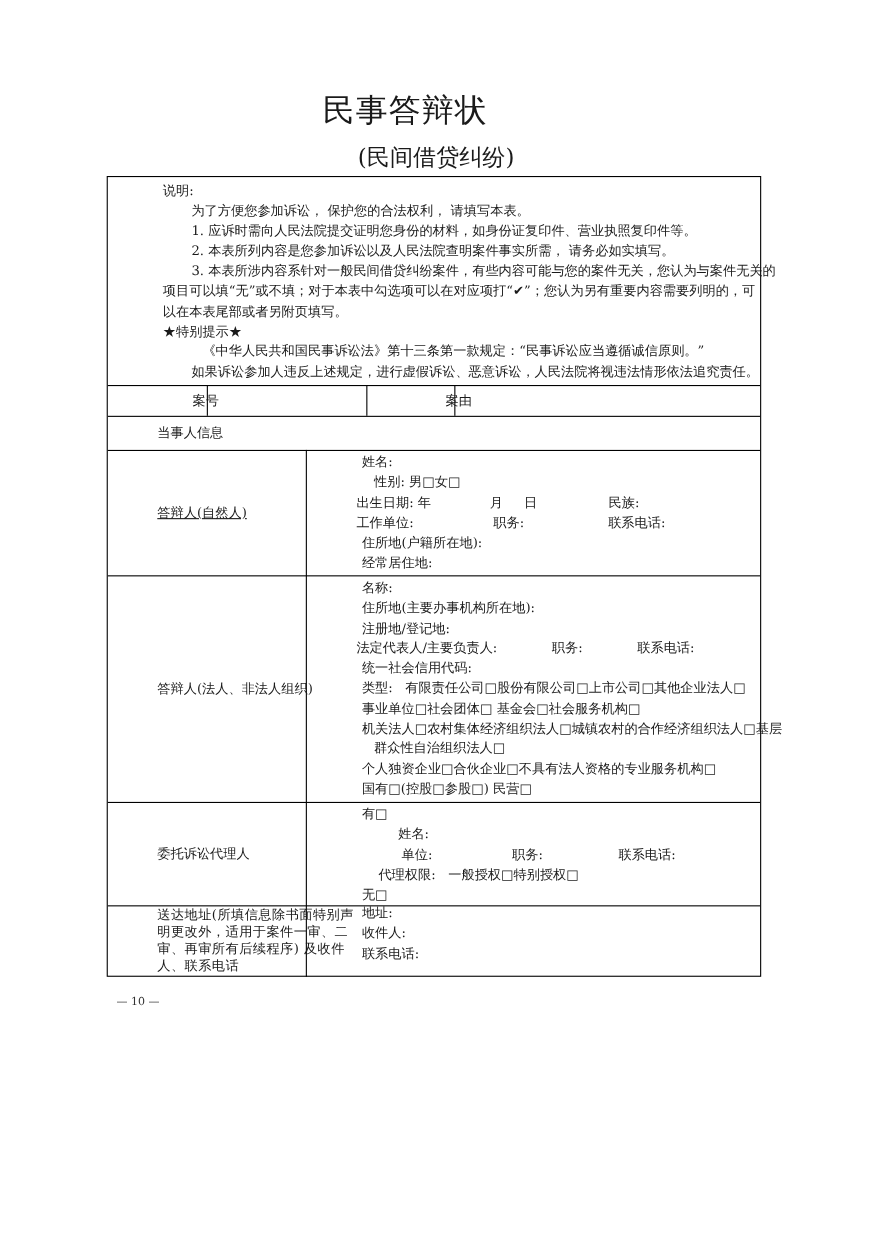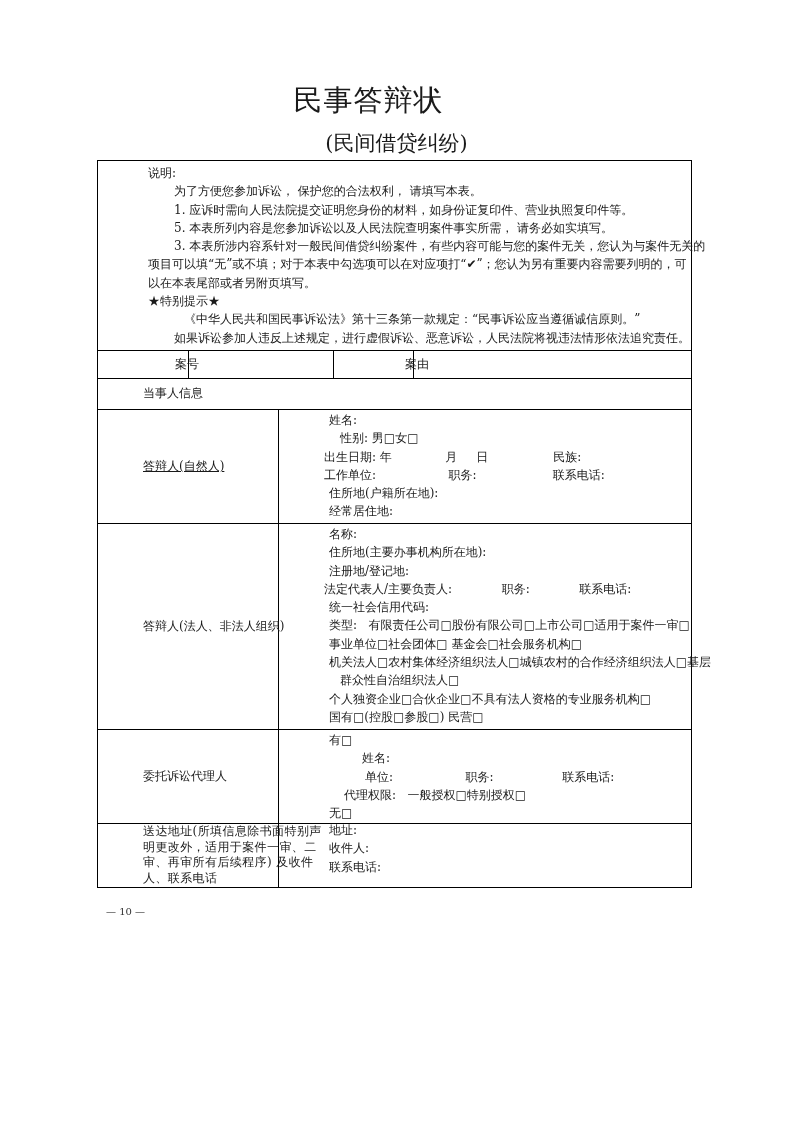--- a/index.html
+++ b/index.html
@@ -25,21 +25,21 @@
 
 <div class="title">民事答辩状</div>
 <div class="subtitle">(民间借贷纠纷)</div>
 
 <div class="tbl">
 
   <div class="cell" style="left:6px; top:3px; width:585px; height:186px;">
     <div>说明:</div>
     <div class="ind2">为了方便您参加诉讼， 保护您的合法权利， 请填写本表。</div>
     <div class="ind2">1. 应诉时需向人民法院提交证明您身份的材料，如身份证复印件、营业执照复印件等。</div>
-    <div class="ind2">5. 本表所列内容是您参加诉讼以及人民法院查明案件事实所需， 请务必如实填写。</div>
+    <div class="ind2">2. 本表所列内容是您参加诉讼以及人民法院查明案件事实所需， 请务必如实填写。</div>
     <div class="ind2">3. 本表所涉内容系针对一般民间借贷纠纷案件，有些内容可能与您的案件无关，您认为与案件无关的</div>
     <div>项目可以填“无”或不填；对于本表中勾选项可以在对应项打“✔”；您认为另有重要内容需要列明的，可</div>
     <div>以在本表尾部或者另附页填写。</div>
     <div>★特别提示★</div>
     <div class="ind3">《中华人民共和国民事诉讼法》第十三条第一款规定：“民事诉讼应当遵循诚信原则。”</div>
     <div class="ind2">如果诉讼参加人违反上述规定，进行虚假诉讼、恶意诉讼，人民法院将视违法情形依法追究责任。</div>
   </div>
 
   <div class="hline" style="top:189px;"></div>
   <div class="hline" style="top:217px;"></div>
@@ -71,21 +71,21 @@
     <div style="padding-left:5px;">经常居住地:</div>
   </div>
 
   <div class="cell" style="left:1px; top:362px; width:178px; height:206px; line-height:206px;">答辩人(法人、非法人组织)</div>
   <div class="cell" style="left:182px; top:364px; width:410px; height:204px;">
     <div style="padding-left:5px;">名称:</div>
     <div style="padding-left:5px;">住所地(主要办事机构所在地):</div>
     <div style="padding-left:5px;">注册地/登记地:</div>
     <div class="ln">法定代表人/主要负责人:             职务:             联系电话:</div>
     <div style="padding-left:5px;">统一社会信用代码:</div>
-    <div class="ln" style="padding-left:5px;">类型:   有限责任公司□股份有限公司□上市公司□适用于案件一审□</div>
+    <div class="ln" style="padding-left:5px;">类型:   有限责任公司□股份有限公司□上市公司□其他企业法人□</div>
     <div style="padding-left:5px;">事业单位□社会团体□ 基金会□社会服务机构□</div>
     <div style="padding-left:5px;">机关法人□农村集体经济组织法人□城镇农村的合作经济组织法人□基层</div>
     <div style="padding-left:16px;">群众性自治组织法人□</div>
     <div style="padding-left:5px;">个人独资企业□合伙企业□不具有法人资格的专业服务机构□</div>
     <div style="padding-left:5px;">国有□(控股□参股□) 民营□</div>
   </div>
 
   <div class="cell" style="left:1px; top:568px; width:178px; height:94px; line-height:94px;">委托诉讼代理人</div>
   <div class="cell" style="left:182px; top:570px; width:410px; height:92px;">
     <div style="padding-left:5px;">有□</div>

